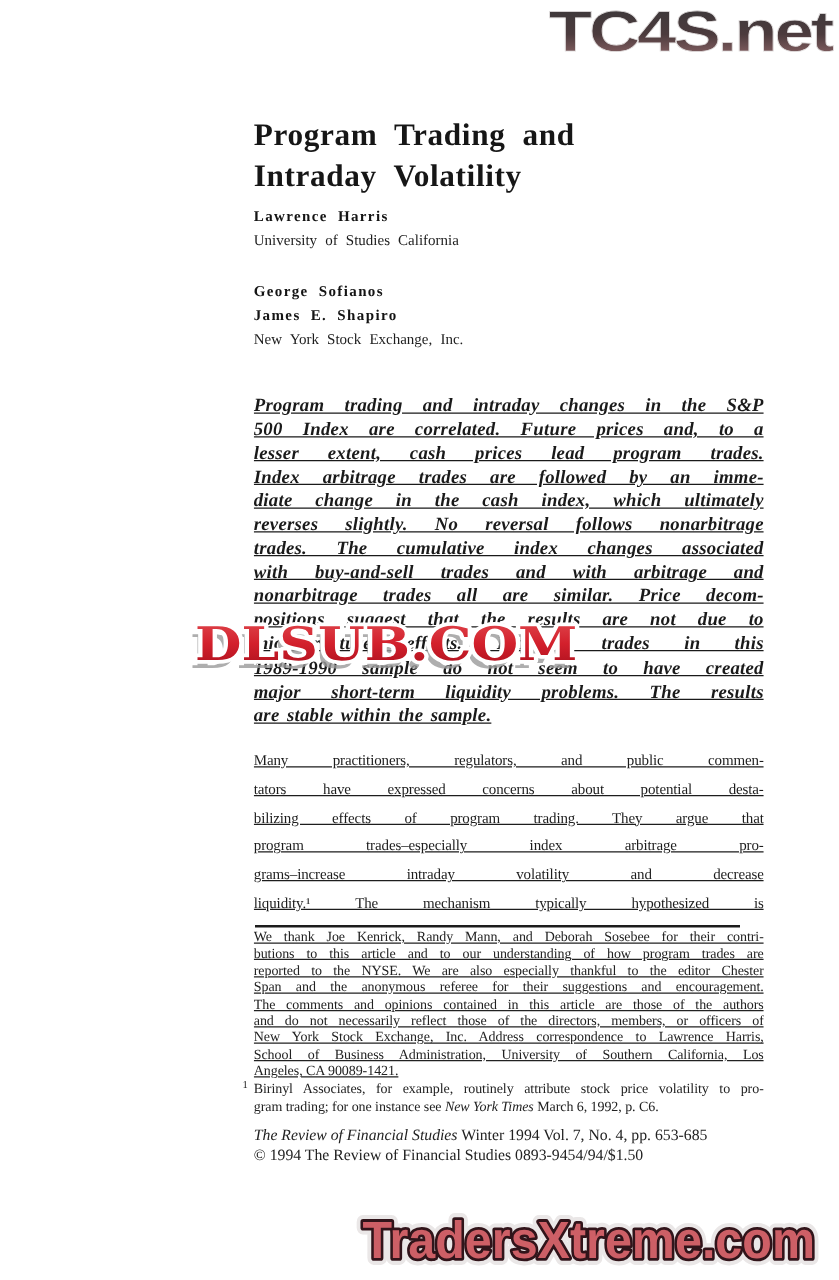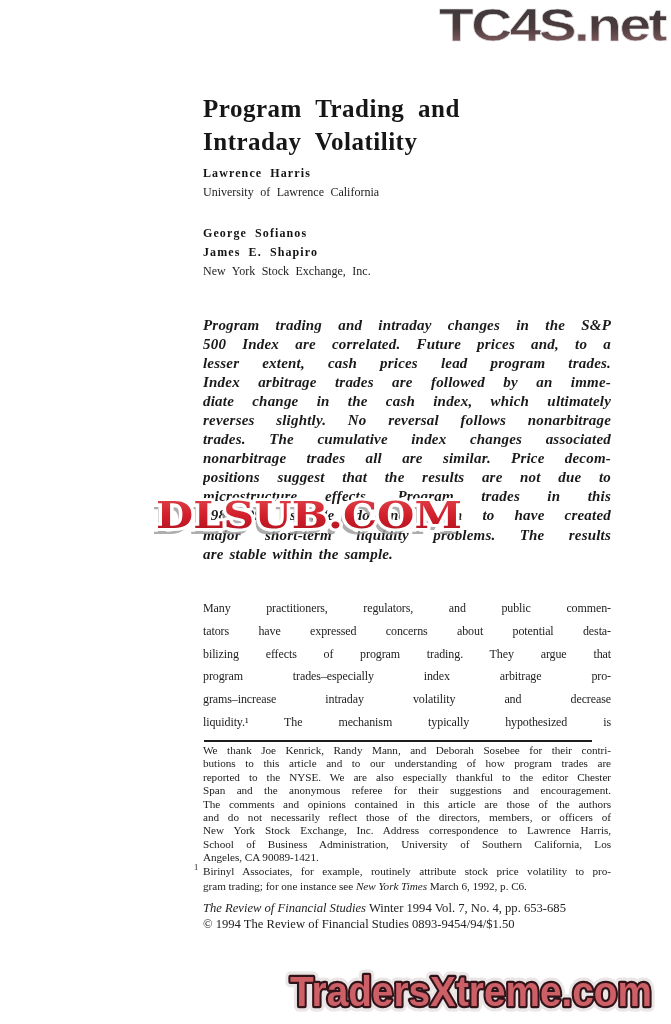--- a/index.html
+++ b/index.html
@@ -14,21 +14,21 @@
   .col { left:203px; width:408px; }
 
   .title {
     top:92px; font-size:25px; font-weight:bold; line-height:33px;
     word-spacing:7px; letter-spacing:0.5px; color:#161616;
   }
   .author-group { line-height:19px; font-size:12px; }
   .author-name { font-weight:bold; letter-spacing:1.1px; word-spacing:4px; color:#141414; }
   .author-affil { word-spacing:3.5px; }
 
-  .lines > div { text-align:justify; overflow:hidden; }
+  .lines > div { text-align:justify; overflow:hidden;text-decoration:underline; }
   .lines > div:not(:last-child) { text-align-last:justify; }
   .justify-all > div { text-align-last:justify !important; }
 
   .abstract {
     top:316px; font-size:15px; font-weight:bold; font-style:italic;
     letter-spacing:0.2px; word-spacing:2px; color:#1a1a1a;
   }
   .abstract > div { height:19.05px; line-height:19.05px; }
 
   .bodytext { top:597px; font-size:12px; word-spacing:1.5px; letter-spacing:-0.1px; }
@@ -72,36 +72,37 @@
     </svg>
   </div>
 
   <div class="abs col title">
     <div>Program Trading and</div>
     <div>Intraday Volatility</div>
   </div>
 
   <div class="abs col author-group" style="top:164px">
     <div class="author-name">Lawrence Harris</div>
-    <div class="author-affil">University of Lawrence California</div>
+    <div class="author-affil">University of Studies California</div>
   </div>
   <div class="abs col author-group" style="top:224px">
     <div class="author-name">George Sofianos</div>
     <div class="author-name">James E. Shapiro</div>
     <div class="author-affil">New York Stock Exchange, Inc.</div>
   </div>
 
   <div class="abs col abstract lines">
       <div>Program trading and intraday changes in the S&amp;P</div>
       <div>500 Index are correlated. Future prices and, to a</div>
       <div>lesser extent, cash prices lead program trades.</div>
       <div>Index arbitrage trades are followed by an imme-</div>
       <div>diate change in the cash index, which ultimately</div>
       <div>reverses slightly. No reversal follows nonarbitrage</div>
       <div>trades. The cumulative index changes associated</div>
+      <div>with buy-and-sell trades and with arbitrage and</div>
       <div>nonarbitrage trades all are similar. Price decom-</div>
       <div>positions suggest that the results are not due to</div>
       <div>microstructure effects. Program trades in this</div>
       <div>1989-1990 sample do not seem to have created</div>
       <div>major short-term liquidity problems. The results</div>
       <div>are stable within the sample.</div>
     </div>
 
   <div class="abs wm-mid">
     <svg width="330" height="56" viewBox="0 0 330 56">

